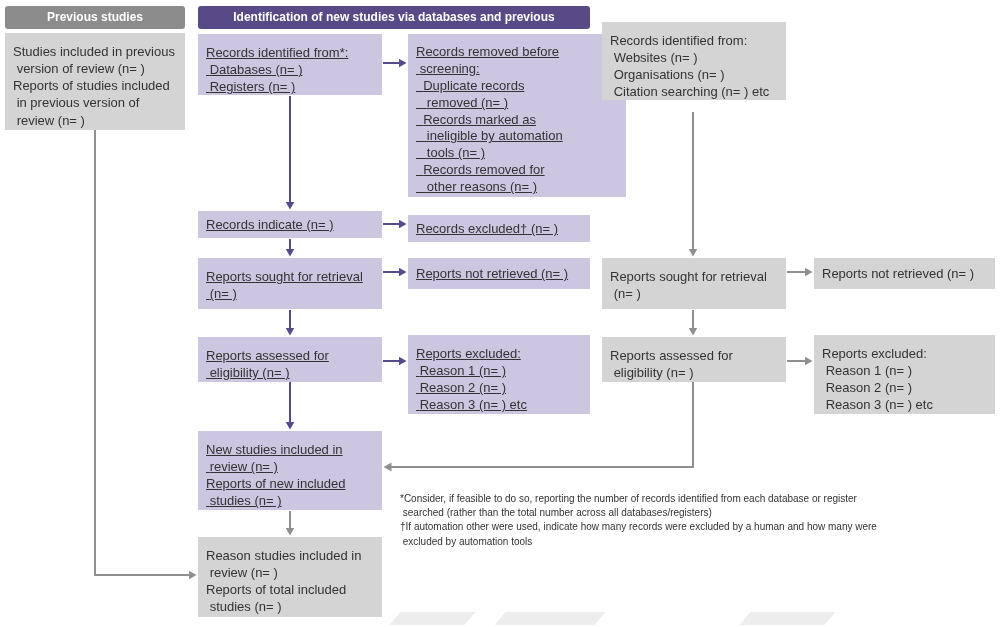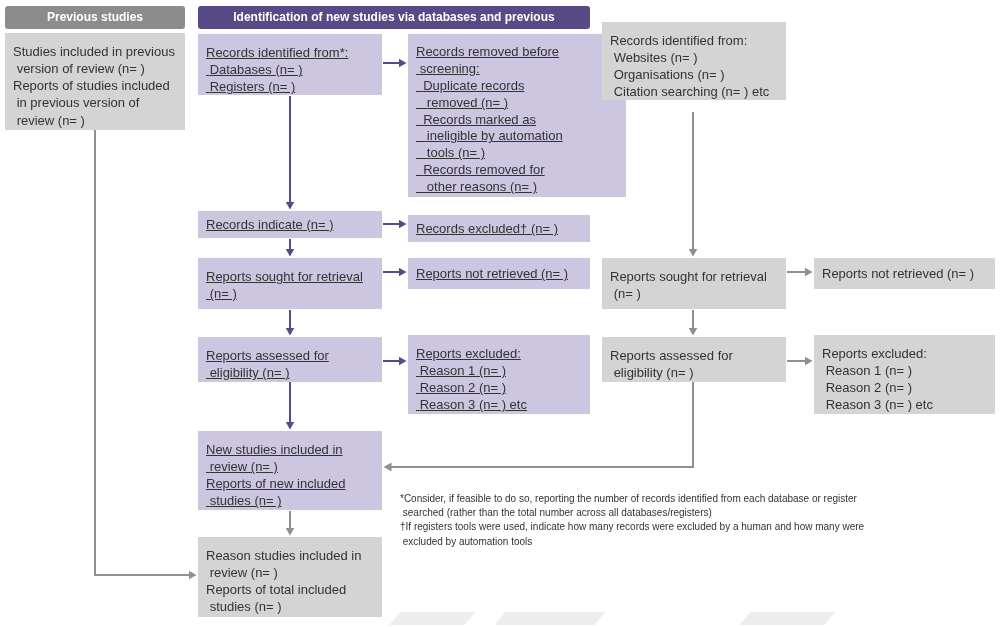--- a/index.html
+++ b/index.html
@@ -148,21 +148,21 @@
   <div class="box box-gray" style="left:602px; top:337px; width:184px; height:45px;">Reports assessed for
  eligibility (n= )</div>
   <div class="box box-gray" style="left:814px; top:335px; width:181px; height:79px;">Reports excluded:
  Reason 1 (n= )
  Reason 2 (n= )
  Reason 3 (n= ) etc</div>
 
   <div class="footnotes">
     <div class="footnote">*Consider, if feasible to do so, reporting the number of records identified from each database or register
  searched (rather than the total number across all databases/registers)</div>
-    <div class="footnote">†If registers tools were used, indicate how many records were excluded by a human and how many were
+    <div class="footnote">†If automation other were used, indicate how many records were excluded by a human and how many were
  excluded by automation tools</div>
   </div>
 
   <div class="wm" style="left:395px; top:612px; width:75px;"></div>
   <div class="wm" style="left:500px; top:612px; width:100px;"></div>
   <div class="wm" style="left:745px; top:612px; width:85px;"></div>
 
 </div>
 
 </body></html>

